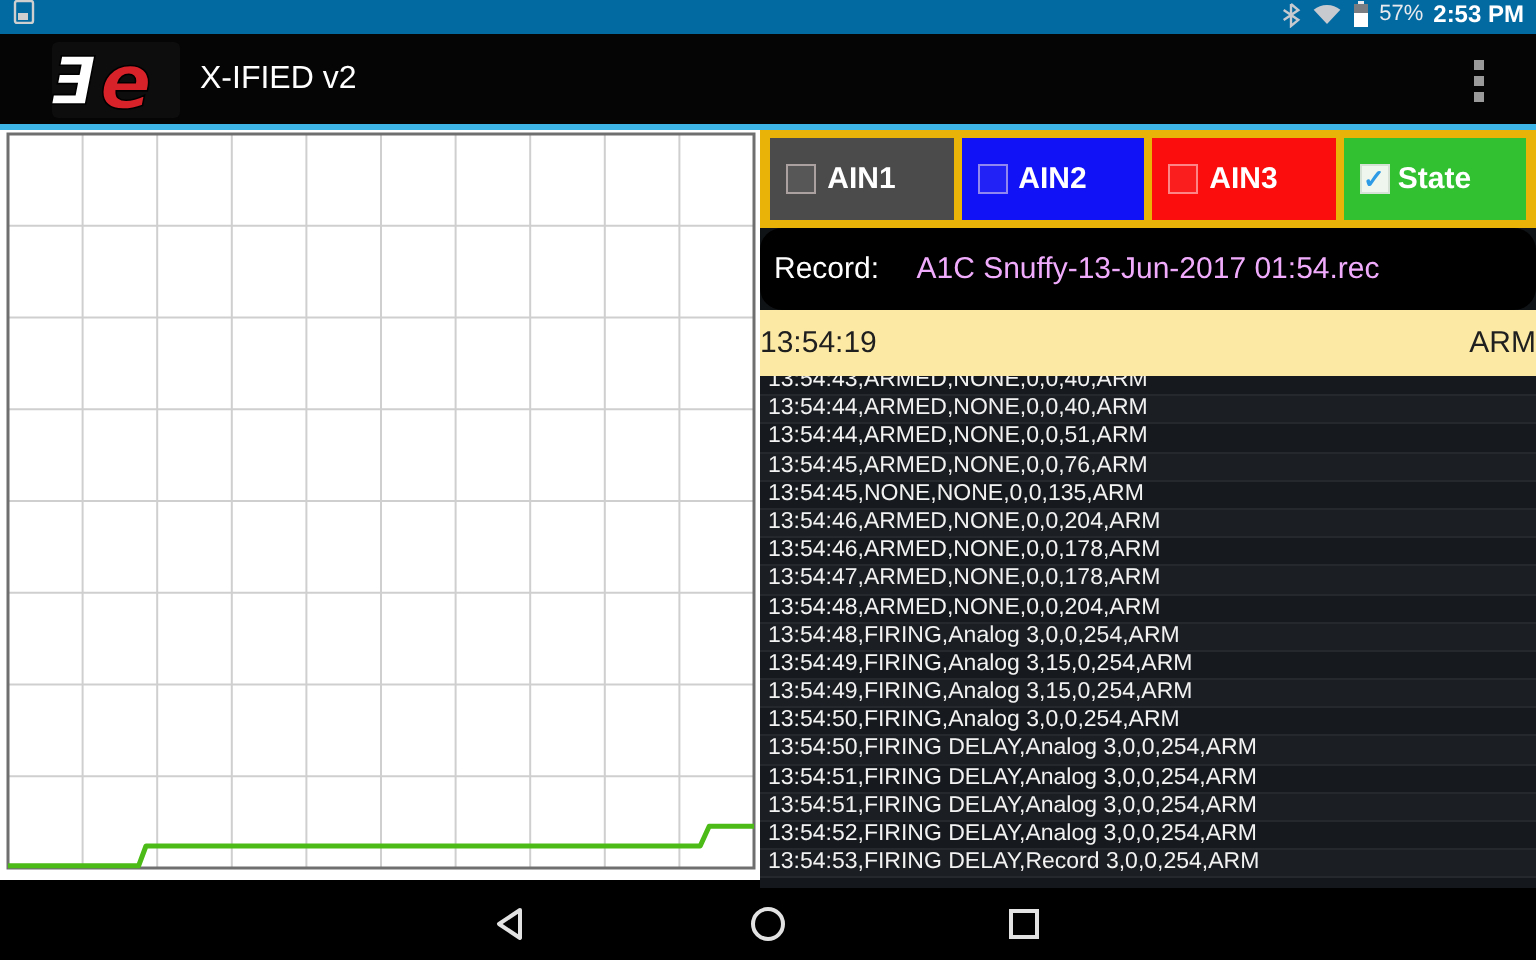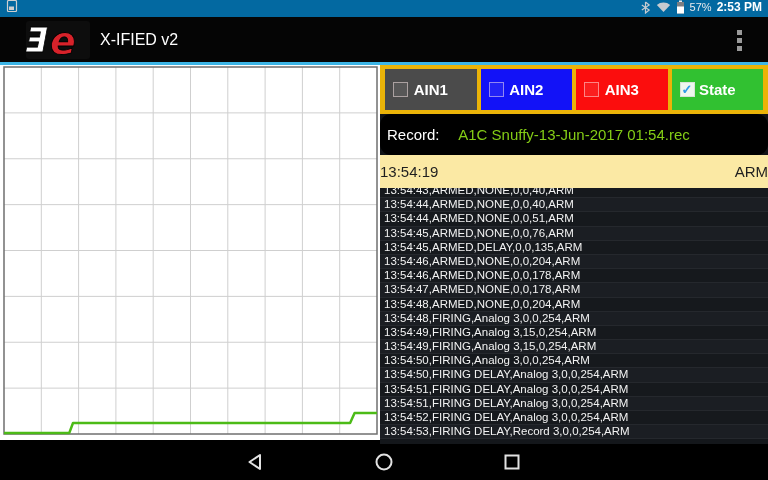--- a/index.html
+++ b/index.html
@@ -32,21 +32,21 @@
   .filter-row{height:49px;display:flex;align-items:center;gap:4px;padding:4px 5px;}
   .filter-btn{flex:1;height:41px;position:relative;display:flex;align-items:center;
     justify-content:center;cursor:pointer;border:none;}
   .filter-btn .lbl{color:#fff;font-weight:bold;font-size:15px;}
   .chk{position:absolute;left:8px;top:13px;width:15px;height:15px;
     border:1px solid rgba(255,235,235,.5);background:rgba(255,255,255,.07);}
   .chk.checked{background:#eef6ee;border-color:#d7e2d7;color:#2e9be6;
     font-size:13px;line-height:14px;text-align:center;font-weight:bold;}
   .record-row{height:41px;background:#000;position:relative;display:flex;align-items:center;border-radius:11px;}
   .record-label{position:absolute;left:7px;color:#fff;font-size:15px;}
-  .record-value{width:100%;text-align:center;color:#84cc16;font-size:15px;}
+  .record-value{width:100%;text-align:center;color:#f0abfc;font-size:15px;}
   .selected-row{height:33px;display:flex;align-items:center;justify-content:space-between;
     padding:0 0;color:#1f1f1f;font-size:15px;}
   .log-list{height:256px;background:#14171b;overflow:hidden;}
   .log-row{height:14.2px;line-height:13.5px;color:#f2f2f2;font-size:11.5px;
     padding-left:4px;white-space:nowrap;border-bottom:1px solid #25282d;background:#16191d;}
   .log-row:nth-child(even){background:#1b1e23;}
   .log-row:first-child{margin-top:-4px;}
   
   .nav-bar{position:absolute;left:0;top:444px;width:768px;height:36px;background:#000;}
   .nav-icon{position:absolute;top:452px;width:20px;height:20px;cursor:pointer;}
@@ -144,21 +144,21 @@
     </div>
     <div class="selected-row" id="selected-row" style="background: rgb(251, 233, 164);">
       <span>13:54:19</span>
       <span>ARM</span>
     </div>
     <div class="log-list" id="log-list">
         <div class="log-row">13:54:43,ARMED,NONE,0,0,40,ARM</div>
         <div class="log-row">13:54:44,ARMED,NONE,0,0,40,ARM</div>
         <div class="log-row">13:54:44,ARMED,NONE,0,0,51,ARM</div>
         <div class="log-row">13:54:45,ARMED,NONE,0,0,76,ARM</div>
-        <div class="log-row">13:54:45,ARMED,DELAY,0,0,135,ARM</div>
+        <div class="log-row">13:54:45,NONE,NONE,0,0,135,ARM</div>
         <div class="log-row">13:54:46,ARMED,NONE,0,0,204,ARM</div>
         <div class="log-row">13:54:46,ARMED,NONE,0,0,178,ARM</div>
         <div class="log-row">13:54:47,ARMED,NONE,0,0,178,ARM</div>
         <div class="log-row">13:54:48,ARMED,NONE,0,0,204,ARM</div>
         <div class="log-row">13:54:48,FIRING,Analog 3,0,0,254,ARM</div>
         <div class="log-row">13:54:49,FIRING,Analog 3,15,0,254,ARM</div>
         <div class="log-row">13:54:49,FIRING,Analog 3,15,0,254,ARM</div>
         <div class="log-row">13:54:50,FIRING,Analog 3,0,0,254,ARM</div>
         <div class="log-row">13:54:50,FIRING DELAY,Analog 3,0,0,254,ARM</div>
         <div class="log-row">13:54:51,FIRING DELAY,Analog 3,0,0,254,ARM</div>

